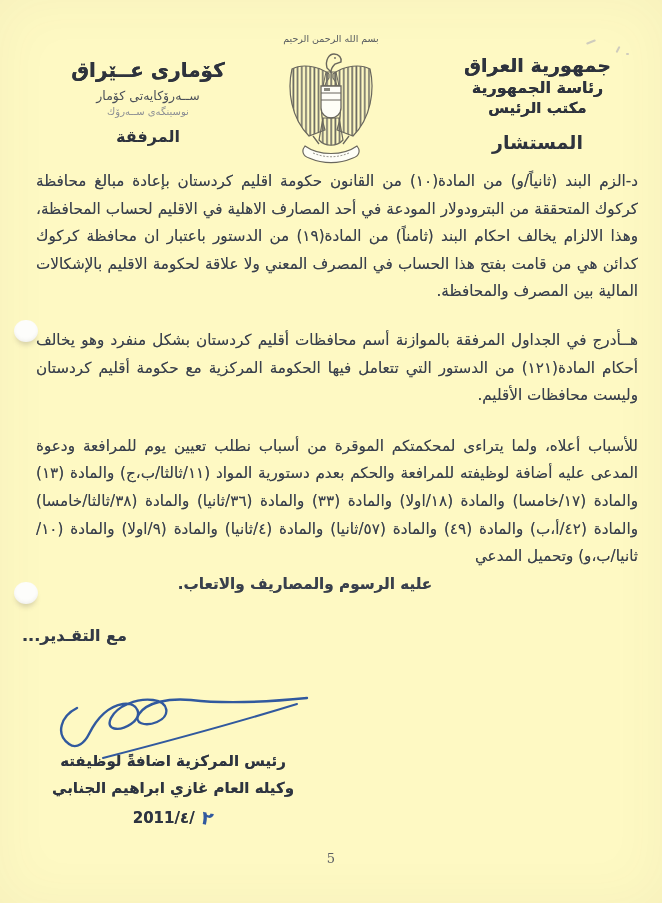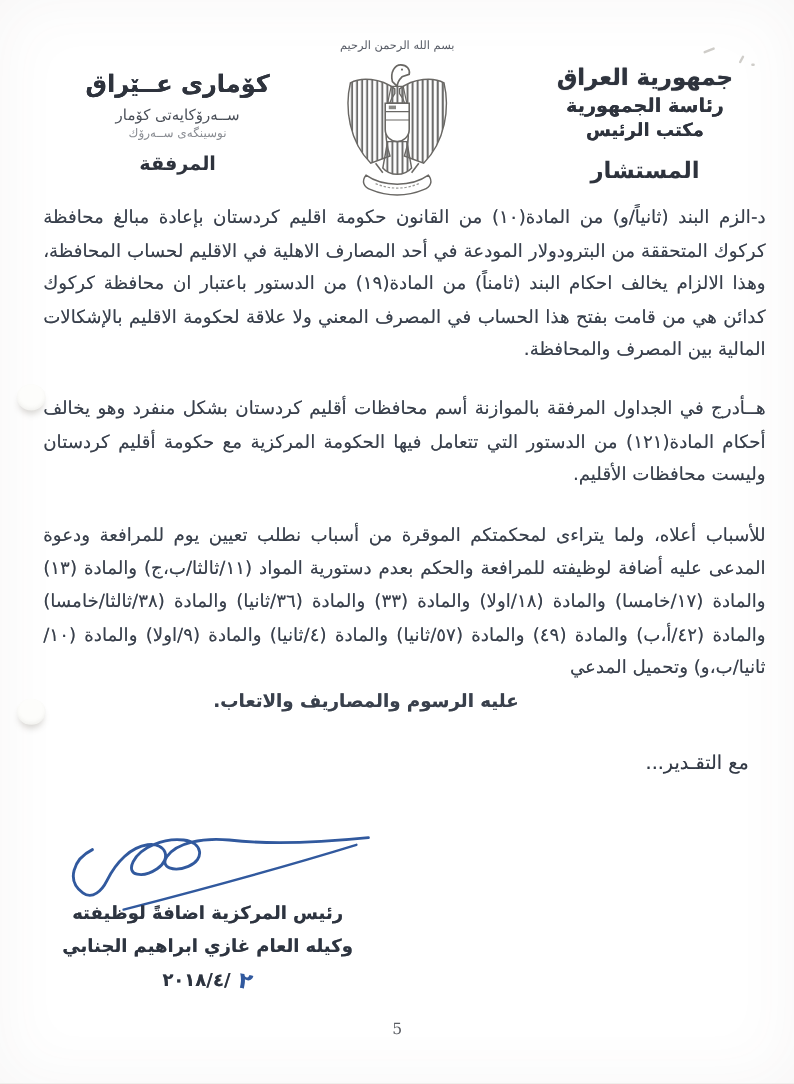--- a/index.html
+++ b/index.html
@@ -1,20 +1,20 @@
 <!DOCTYPE html>
 <html lang="ar"><head>
 <meta charset="utf-8">
 <style>
   html,body{margin:0;padding:0;background:#e9e8e4;}
   .page{
     position:relative;
     width:662px;height:903px;
     margin:0 auto;
-    background:#ffffff;
+    background:#fef9c3;
     box-shadow:inset 0 0 55px rgba(90,85,70,.05);
     font-family:"DejaVu Sans",sans-serif;
     color:#39404c;
     overflow:hidden;
   }
   
   .bismillah{
     position:absolute;top:33px;left:0;right:0;
     text-align:center;font-size:9.5px;color:#454a55;
     letter-spacing:-0.3px;opacity:.9;
@@ -41,22 +41,22 @@
     position:absolute;left:36px;right:24px;top:168px;
     direction:rtl;text-align:justify;
     font-size:15.2px;line-height:27.6px;
     color:#39404c;text-shadow:0 0 .4px rgba(57,64,76,.55);
   }
   .bodytext p{margin:0;}
   .bodytext .p1{margin-bottom:21px;}
   .bodytext .p2{margin-bottom:23px;}
   .tail-line{position:relative;left:-32px;text-align:center;font-weight:bold;}
   .closing{
-    margin-top:24px;text-align:right;position:relative;left:-14px;
-    font-weight:normal;font-size:16px;color:#333a46;
+    margin-top:24px;text-align:left;position:relative;left:-14px;
+    font-weight:bold;font-size:16px;color:#333a46;
   }
   
   .sig-scribble{position:absolute;left:45px;top:690px;}
   .sig-block{
     position:absolute;left:26px;top:748px;width:294px;
     direction:rtl;text-align:center;
     font-weight:bold;font-size:15px;line-height:27px;color:#2d3440;
     text-shadow:0 0 .4px rgba(45,52,64,.6);
   }
   .date-line{margin-top:1px;}
@@ -143,21 +143,21 @@
       <path d="M32 18 C16 26 10 44 24 54 C32 60 40 52 44 44 C52 28 64 16 78 14 C94 12 98 26 86 34 C74 42 60 40 66 28 C72 16 92 8 108 10 C124 12 126 26 112 32 C100 37 88 33 94 24 C102 12 124 8 146 10 C180 14 222 12 262 8" fill="none" stroke="#31599e" stroke-width="2.4" stroke-linecap="round"></path>
       <path d="M252 14 C200 30 120 52 58 68" fill="none" stroke="#31599e" stroke-width="2" stroke-linecap="round"></path>
     </svg>
   </div>
 
   <div class="sig-block">
     <div>رئيس المركزية اضافةً لوظيفته</div>
     <div>وكيله العام غازي ابراهيم الجنابي</div>
     <div class="date-line">
       <span dir="ltr">
-        <span>٢٠١٨/٤/</span><span class="hand-day">٢</span>
+        <span>2011/٤/</span><span class="hand-day">٢</span>
       </span>
     </div>
   </div>
 
   <div class="page-number">5</div>
 
   <div class="hole h1"></div>
   <div class="hole h2"></div>
 
 </div>

